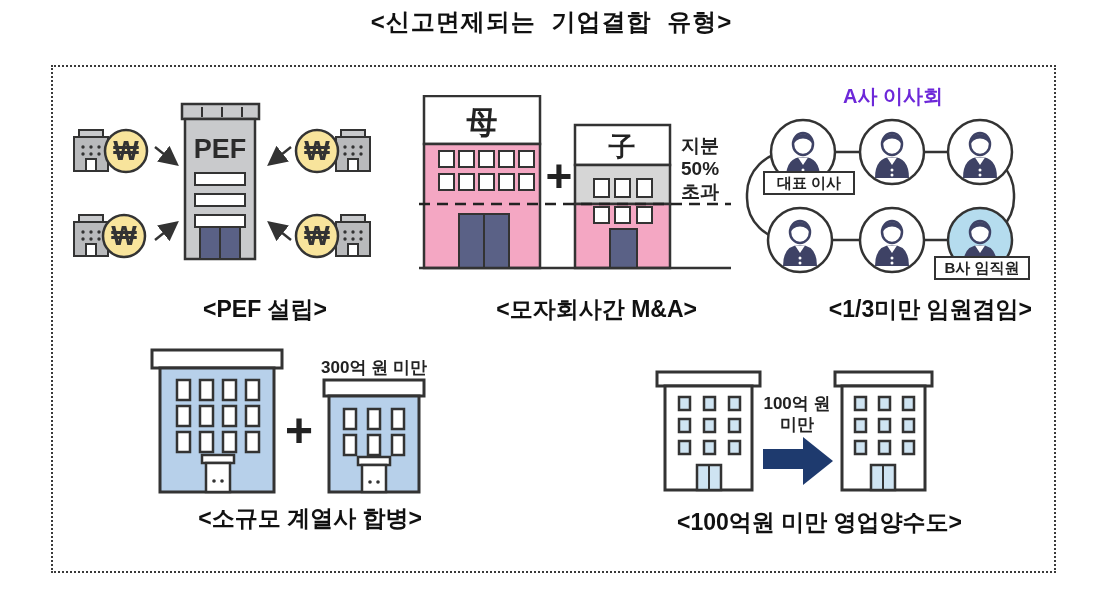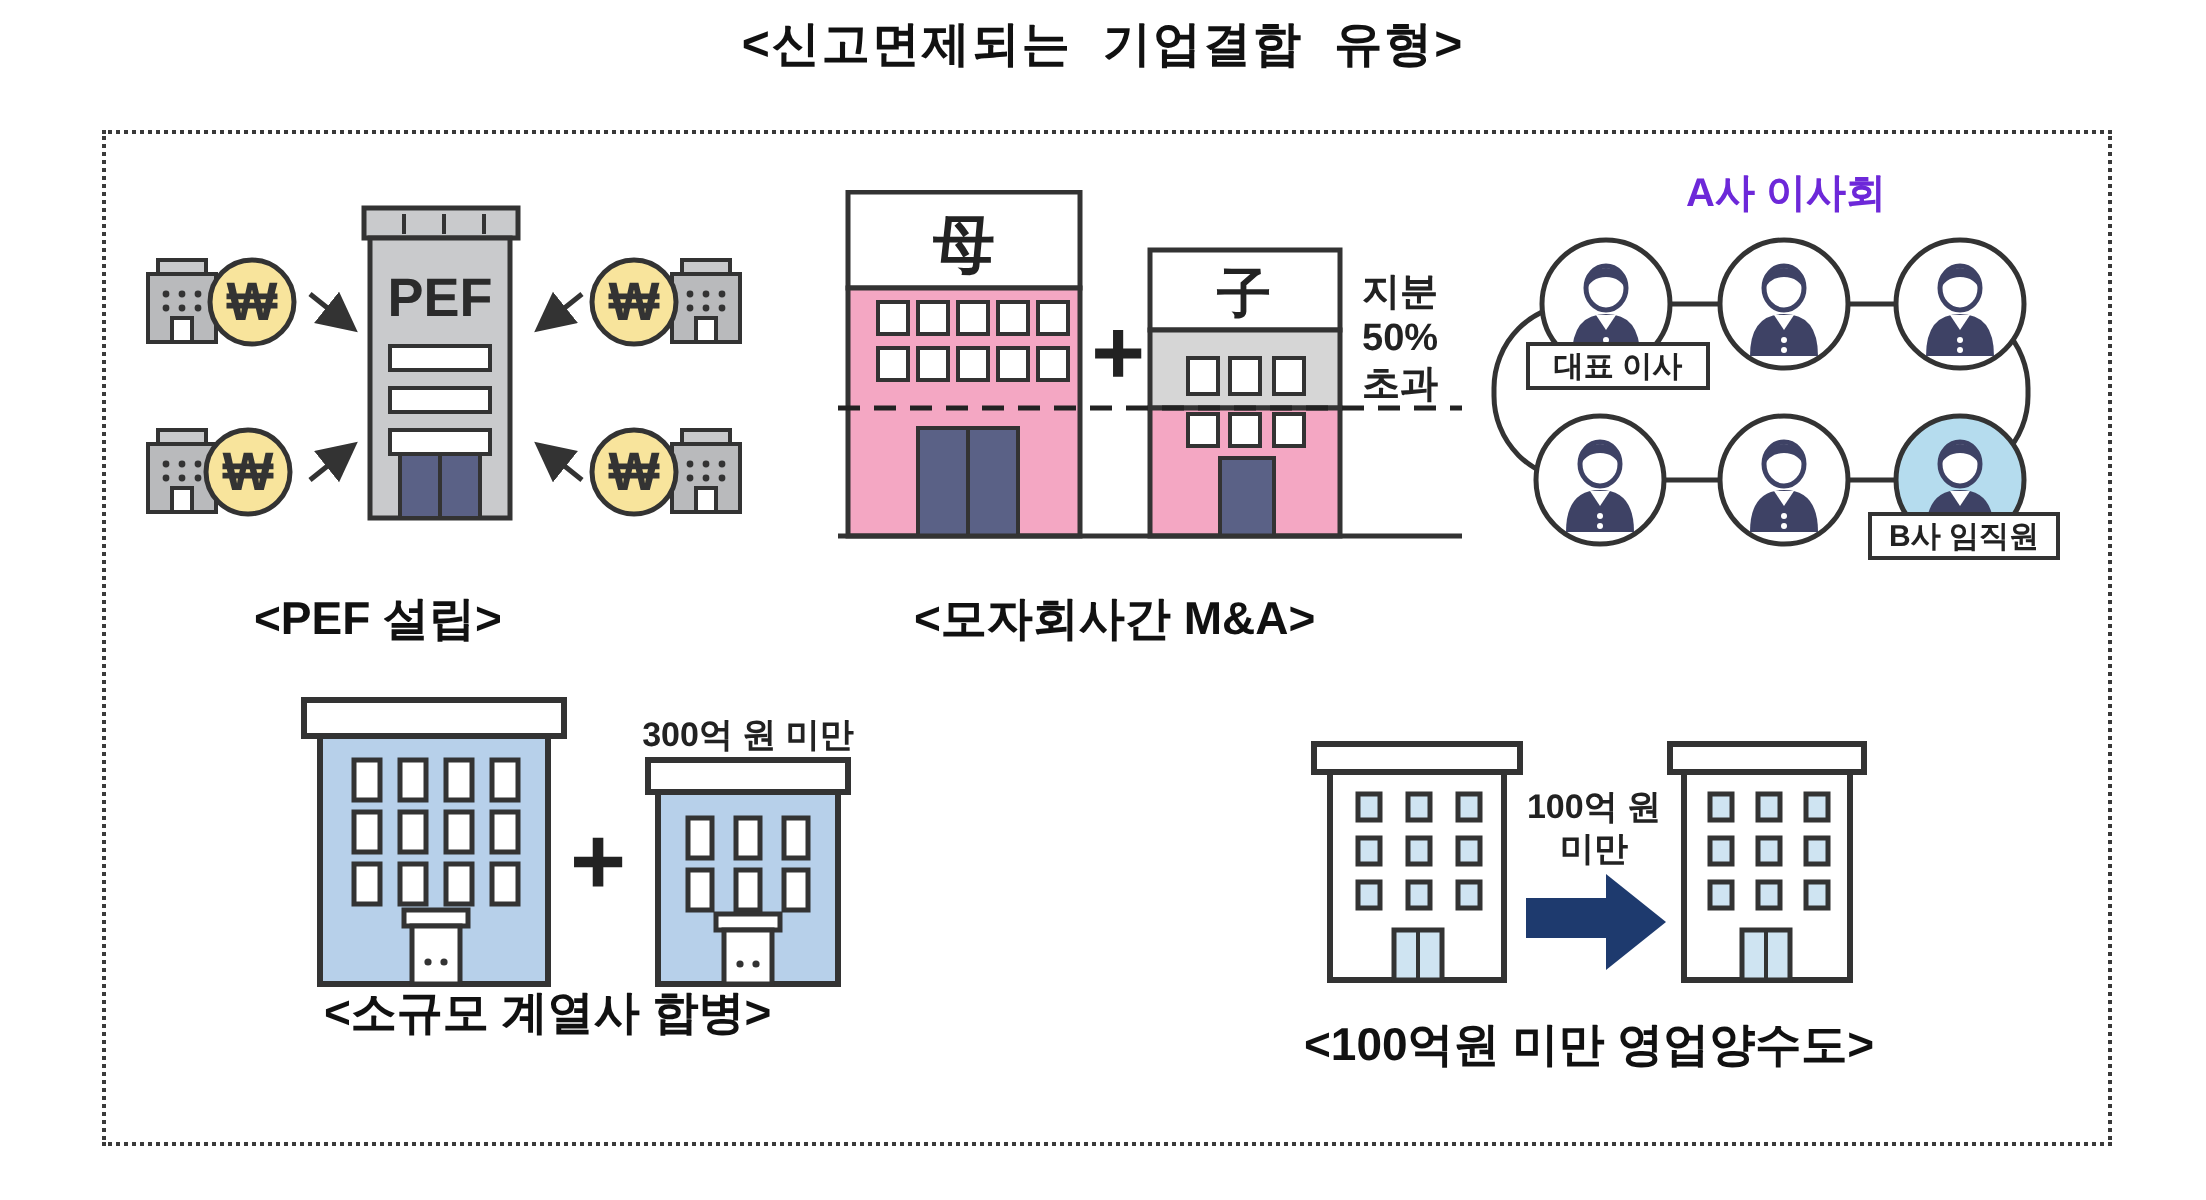--- a/index.html
+++ b/index.html
@@ -2,21 +2,21 @@
 <html><head>
 <meta charset="utf-8">
 <style>
   html,body{margin:0;padding:0;background:#fff;width:1103px;height:600px;
     font-family:"Liberation Sans","DejaVu Sans",sans-serif;overflow:hidden;position:relative;}
   .page-title{position:absolute;left:0;top:6px;width:1103px;text-align:center;
     font-size:24px;font-weight:bold;color:#111;letter-spacing:1px;word-spacing:8px;}
   .frame{position:absolute;left:51px;top:65px;width:1001px;height:504px;
     border:2px dotted #3a3a3a;background:#fff;}
   .abs{position:absolute;}
-  .caption{position:absolute;text-align:left;font-size:23px;font-weight:bold;color:#111;white-space:nowrap;}
+  .caption{position:absolute;text-align:right;font-size:23px;font-weight:bold;color:#111;white-space:nowrap;}
   .board-title{position:absolute;text-align:center;font-size:20px;font-weight:bold;color:#6d28d9;white-space:nowrap;}
   svg text{font-family:"Liberation Sans","DejaVu Sans",sans-serif;}
 </style>
 </head>
 <body>
 
 <div class="page-title">&lt;신고면제되는 기업결합 유형&gt;</div>
 
 <div class="frame">
 
@@ -182,20 +182,21 @@
 
     <g>
       <rect x="26" y="60" width="90" height="22" fill="#fff" stroke="#333" stroke-width="2"></rect>
       <text x="71" y="76" text-anchor="middle" font-size="15" font-weight="bold" fill="#222">대표 이사</text>
     </g>
     <g>
       <rect x="197" y="145" width="94" height="22" fill="#fff" stroke="#333" stroke-width="2"></rect>
       <text x="244" y="161" text-anchor="middle" font-size="15" font-weight="bold" fill="#222">B사 임직원</text>
     </g>
   </svg>
+  <div class="caption" style="left:719px;top:227px;width:260px">&lt;1/3미만 임원겸임&gt;</div>
 
   <svg class="abs" style="left:95px;top:278px" width="300" height="155" viewBox="0 0 300 155">
 
     <g>
       <rect x="4" y="5" width="130" height="18" fill="#fff" stroke="#333" stroke-width="3"></rect>
       <rect x="12" y="23" width="114" height="124" fill="#b7d0ea" stroke="#333" stroke-width="3"></rect>
       <rect x="29" y="35" width="13" height="20" fill="#fff" stroke="#333" stroke-width="2.5"></rect>
       <rect x="52" y="35" width="13" height="20" fill="#fff" stroke="#333" stroke-width="2.5"></rect>
       <rect x="75" y="35" width="13" height="20" fill="#fff" stroke="#333" stroke-width="2.5"></rect>
       <rect x="98" y="35" width="13" height="20" fill="#fff" stroke="#333" stroke-width="2.5"></rect>
@@ -225,21 +226,21 @@
       <rect x="244" y="64" width="12" height="20" fill="#fff" stroke="#333" stroke-width="2.5"></rect>
       <rect x="196" y="90" width="12" height="20" fill="#fff" stroke="#333" stroke-width="2.5"></rect>
       <rect x="220" y="90" width="12" height="20" fill="#fff" stroke="#333" stroke-width="2.5"></rect>
       <rect x="244" y="90" width="12" height="20" fill="#fff" stroke="#333" stroke-width="2.5"></rect>
       <rect x="210" y="112" width="32" height="8" fill="#fff" stroke="#333" stroke-width="2.5"></rect>
       <rect x="214" y="120" width="24" height="27" fill="#fff" stroke="#333" stroke-width="2.5"></rect>
       <circle cx="222" cy="137" r="1.8" fill="#333"></circle>
         <circle cx="230" cy="137" r="1.8" fill="#333"></circle>
     </g>
   </svg>
-  <div class="caption" style="left:109px;top:424px;width:260px">&lt;소규모 계열사 합병&gt;</div>
+  <div class="caption" style="left:109px;top:436px;width:260px">&lt;소규모 계열사 합병&gt;</div>
 
   <svg class="abs" style="left:600px;top:300px" width="290" height="130" viewBox="0 0 290 130">
 
     <g>
       <rect x="4" y="5" width="103" height="14" fill="#fff" stroke="#333" stroke-width="3"></rect>
       <rect x="12" y="19" width="87" height="104" fill="#fff" stroke="#333" stroke-width="3"></rect>
       <rect x="26" y="30" width="11" height="13" fill="#cfe4f2" stroke="#333" stroke-width="2.5"></rect>
       <rect x="51" y="30" width="11" height="13" fill="#cfe4f2" stroke="#333" stroke-width="2.5"></rect>
       <rect x="76" y="30" width="11" height="13" fill="#cfe4f2" stroke="#333" stroke-width="2.5"></rect>
       <rect x="26" y="52" width="11" height="13" fill="#cfe4f2" stroke="#333" stroke-width="2.5"></rect>

